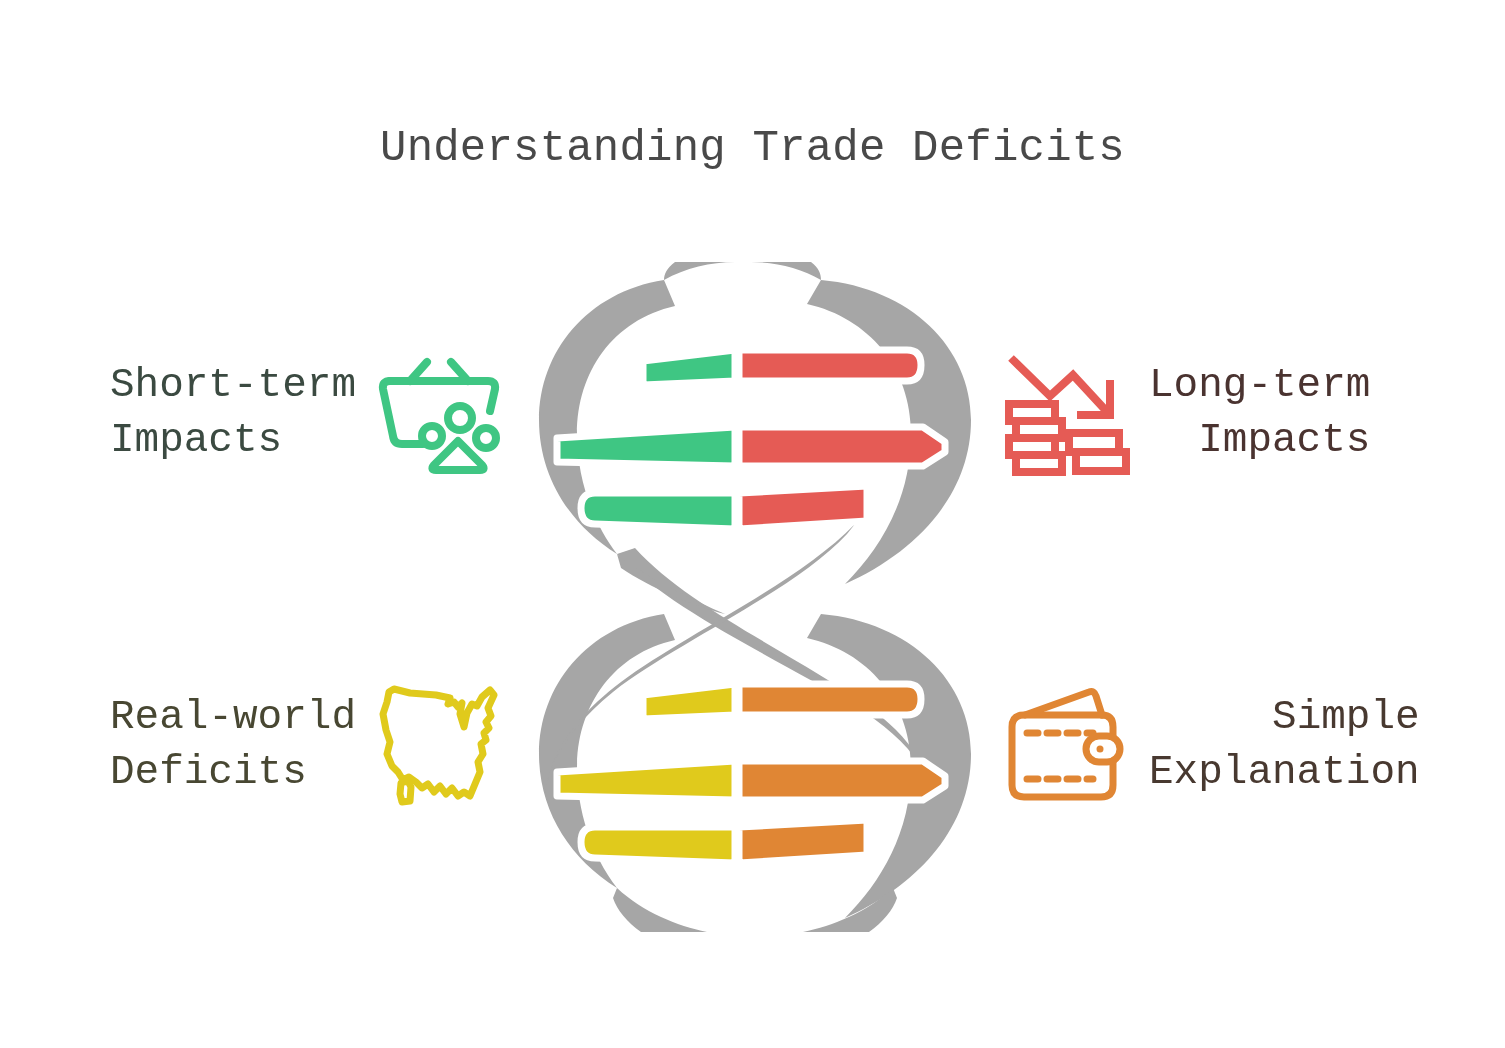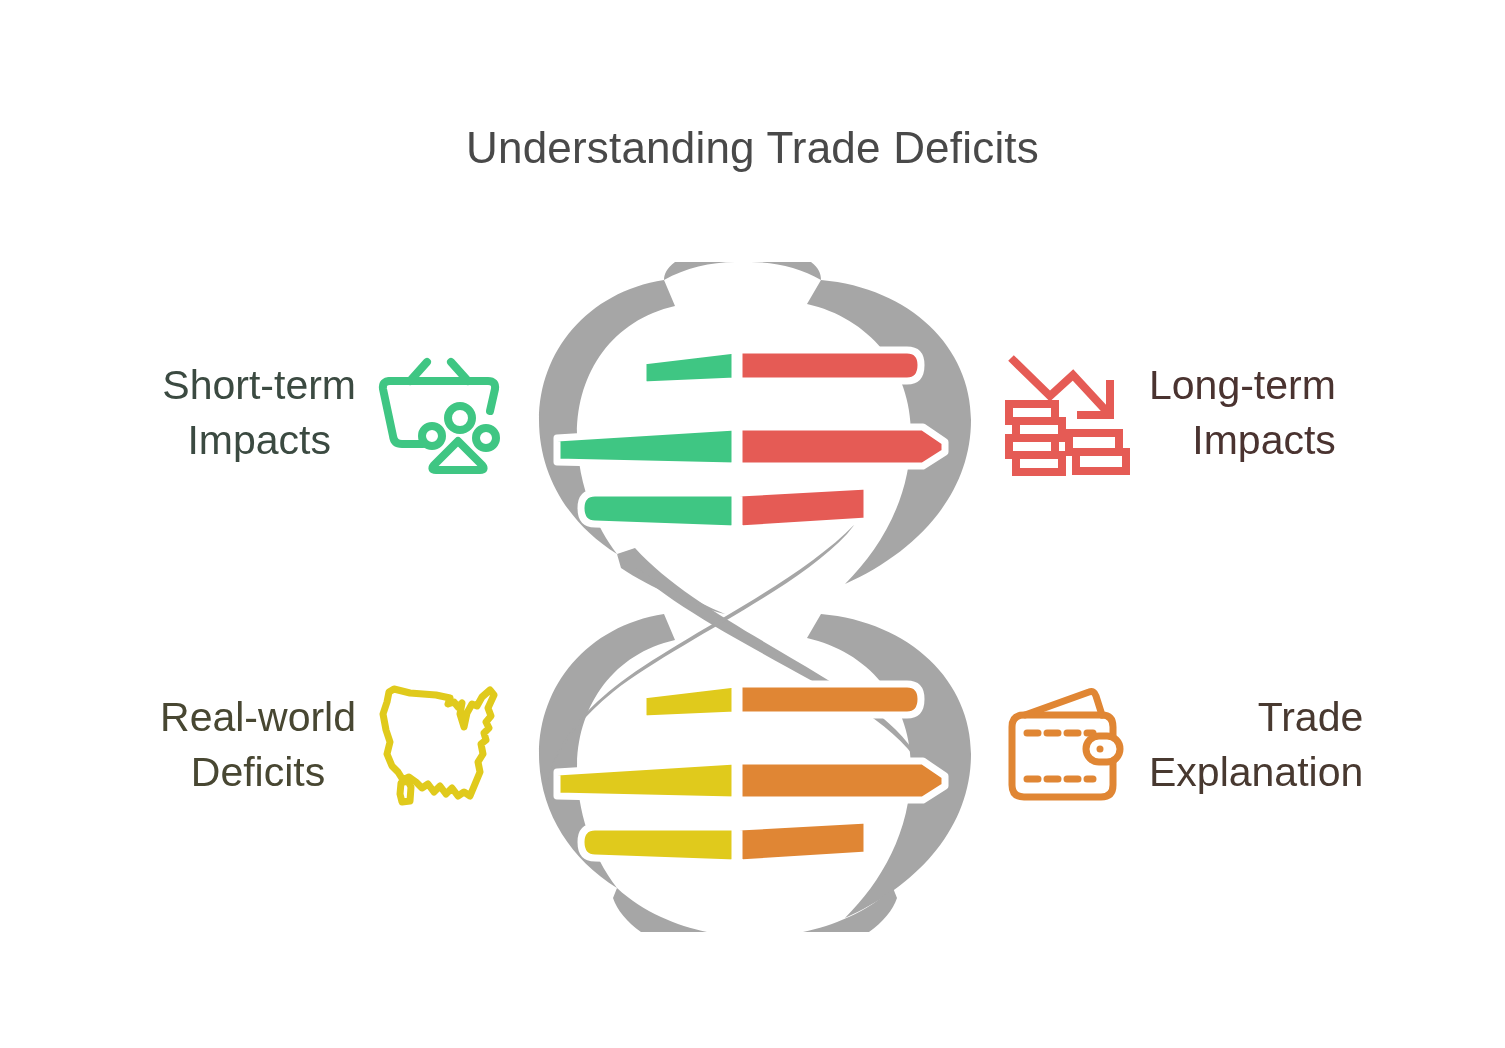--- a/index.html
+++ b/index.html
@@ -14,20 +14,21 @@
     position: relative;
     overflow: hidden;
     font-family: "Liberation Sans", "DejaVu Sans", sans-serif;
   }
 
   .canvas {
     position: absolute;
     inset: 0;
     width: 1505px;
     height: 1048px;
+    font-family: Liberation Mono, monospace;
   }
 
   
   .title {
     position: absolute;
     top: 122px;
     left: 0;
     width: 1505px;
     text-align: center;
     font-size: 44px;
@@ -47,21 +48,21 @@
   }
   .label-block.left  { justify-content: flex-end; }
   .label-block.right { justify-content: flex-start; }
 
   .label-text {
     font-size: 41px;
     font-weight: 400;
     line-height: 1.34;
     white-space: pre-line;
   }
-  .label-block.left  .label-text { text-align: center; }
+  .label-block.left  .label-text { text-align: left; }
   .label-block.right .label-text { text-align: right; }
 
   .icon-box {
     width: 122px;
     height: 122px;
     flex: 0 0 122px;
     display: flex;
     align-items: center;
     justify-content: center;
   }
@@ -167,21 +168,21 @@
         <path d="M108 77 L108 101 Q108 113 96 113 L19 113
                  Q7 113 7 101 L7 43 Q7 31 19 31 L97 31"></path>
 
         <rect x="81" y="52" width="34" height="26" rx="13"></rect>
         <circle cx="95" cy="65" r="3.5" fill="#e08634" stroke="none"></circle>
 
         <path d="M22 49 L88 49" stroke-dasharray="11 9"></path>
         <path d="M22 95 L88 95" stroke-dasharray="11 9"></path>
       </svg>
     </span>
-    <span class="label-text" id="label-simple">Trade
+    <span class="label-text" id="label-simple">Simple
 Explanation</span>
   </div>
 
   <div class="helix-wrap">
     <svg width="460" height="670" viewBox="0 0 460 670">
 
       <g fill="#a6a6a6">
 
         <path d="M296 18
                  C386 26 446 86 446 158

